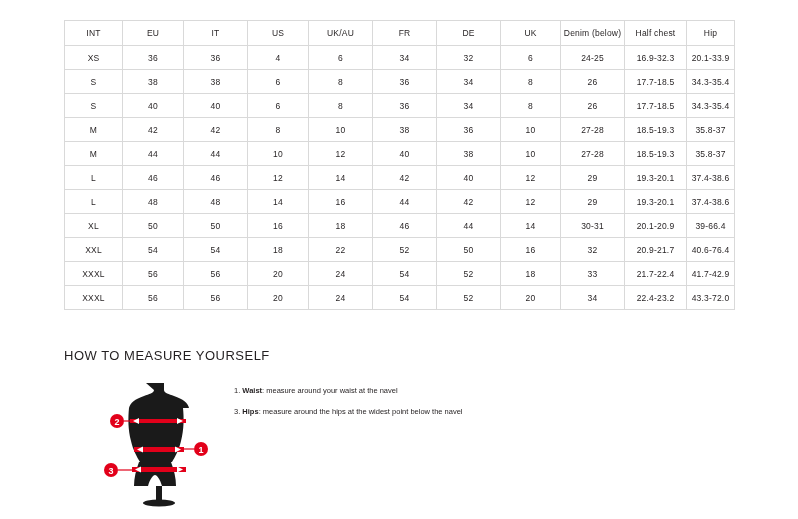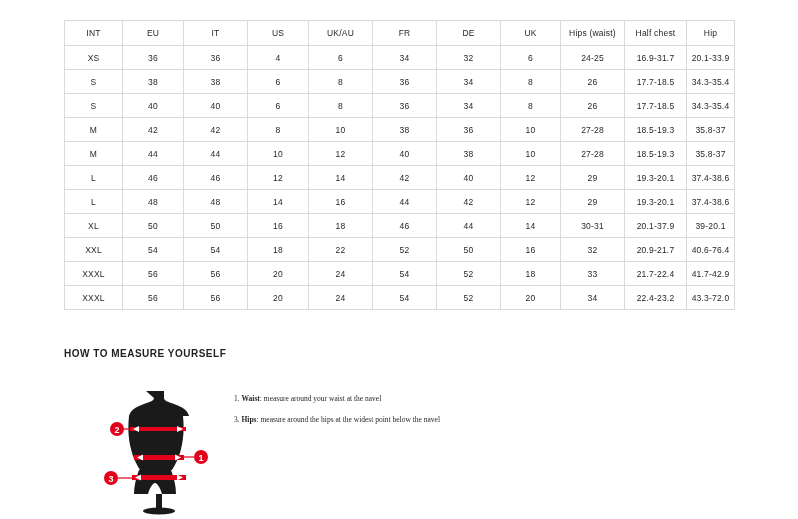--- a/index.html
+++ b/index.html
@@ -62,43 +62,42 @@
   col.c10 { width: 48px; }
 
   
   .measure {
     position: absolute;
     left: 64px;
     top: 348px;
     width: 680px;
   }
   .measure-title {
-    font-size: 10px;
-    font-weight: bold;
+    font-size: 13px;
+    font-weight: normal;
     letter-spacing: 0.5px;
     color: #231f20;
-    margin: 0 0 22px 0;
+    margin: 0 0 10px 0;
   }
   .measure-body {
     position: relative;
     display: block;
   }
   .figure-box {
     position: absolute;
     left: 20px;
     top: 6px;
     width: 150px;
     height: 130px;
   }
   .steps {
     position: absolute;
     left: 170px;
     top: 12px;
     width: 500px;
-    font-family: Liberation Serif, serif;
   }
   .step {
     font-size: 7.5px;
     line-height: 1.5;
     color: #231f20;
     margin-bottom: 10px;
     white-space: nowrap;
   }
   .step b {
     font-weight: bold;
@@ -135,37 +134,37 @@
       <thead>
         <tr>
           <th>INT</th>
           <th>EU</th>
           <th>IT</th>
           <th>US</th>
           <th>UK/AU</th>
           <th>FR</th>
           <th>DE</th>
           <th>UK</th>
-          <th>Hips (waist)</th>
+          <th>Denim (below)</th>
           <th>Half chest</th>
           <th>Hip</th>
         </tr>
       </thead>
       <tbody>
         <tr>
           <td>XS</td>
           <td>36</td>
           <td>36</td>
           <td>4</td>
           <td>6</td>
           <td>34</td>
           <td>32</td>
           <td>6</td>
           <td>24-25</td>
-          <td>16.9-31.7</td>
+          <td>16.9-32.3</td>
           <td>20.1-33.9</td>
         </tr>
         <tr>
           <td>S</td>
           <td>38</td>
           <td>38</td>
           <td>6</td>
           <td>8</td>
           <td>36</td>
           <td>34</td>
@@ -242,22 +241,22 @@
         <tr>
           <td>XL</td>
           <td>50</td>
           <td>50</td>
           <td>16</td>
           <td>18</td>
           <td>46</td>
           <td>44</td>
           <td>14</td>
           <td>30-31</td>
-          <td>20.1-37.9</td>
-          <td>39-20.1</td>
+          <td>20.1-20.9</td>
+          <td>39-66.4</td>
         </tr>
         <tr>
           <td>XXL</td>
           <td>54</td>
           <td>54</td>
           <td>18</td>
           <td>22</td>
           <td>52</td>
           <td>50</td>
           <td>16</td>

